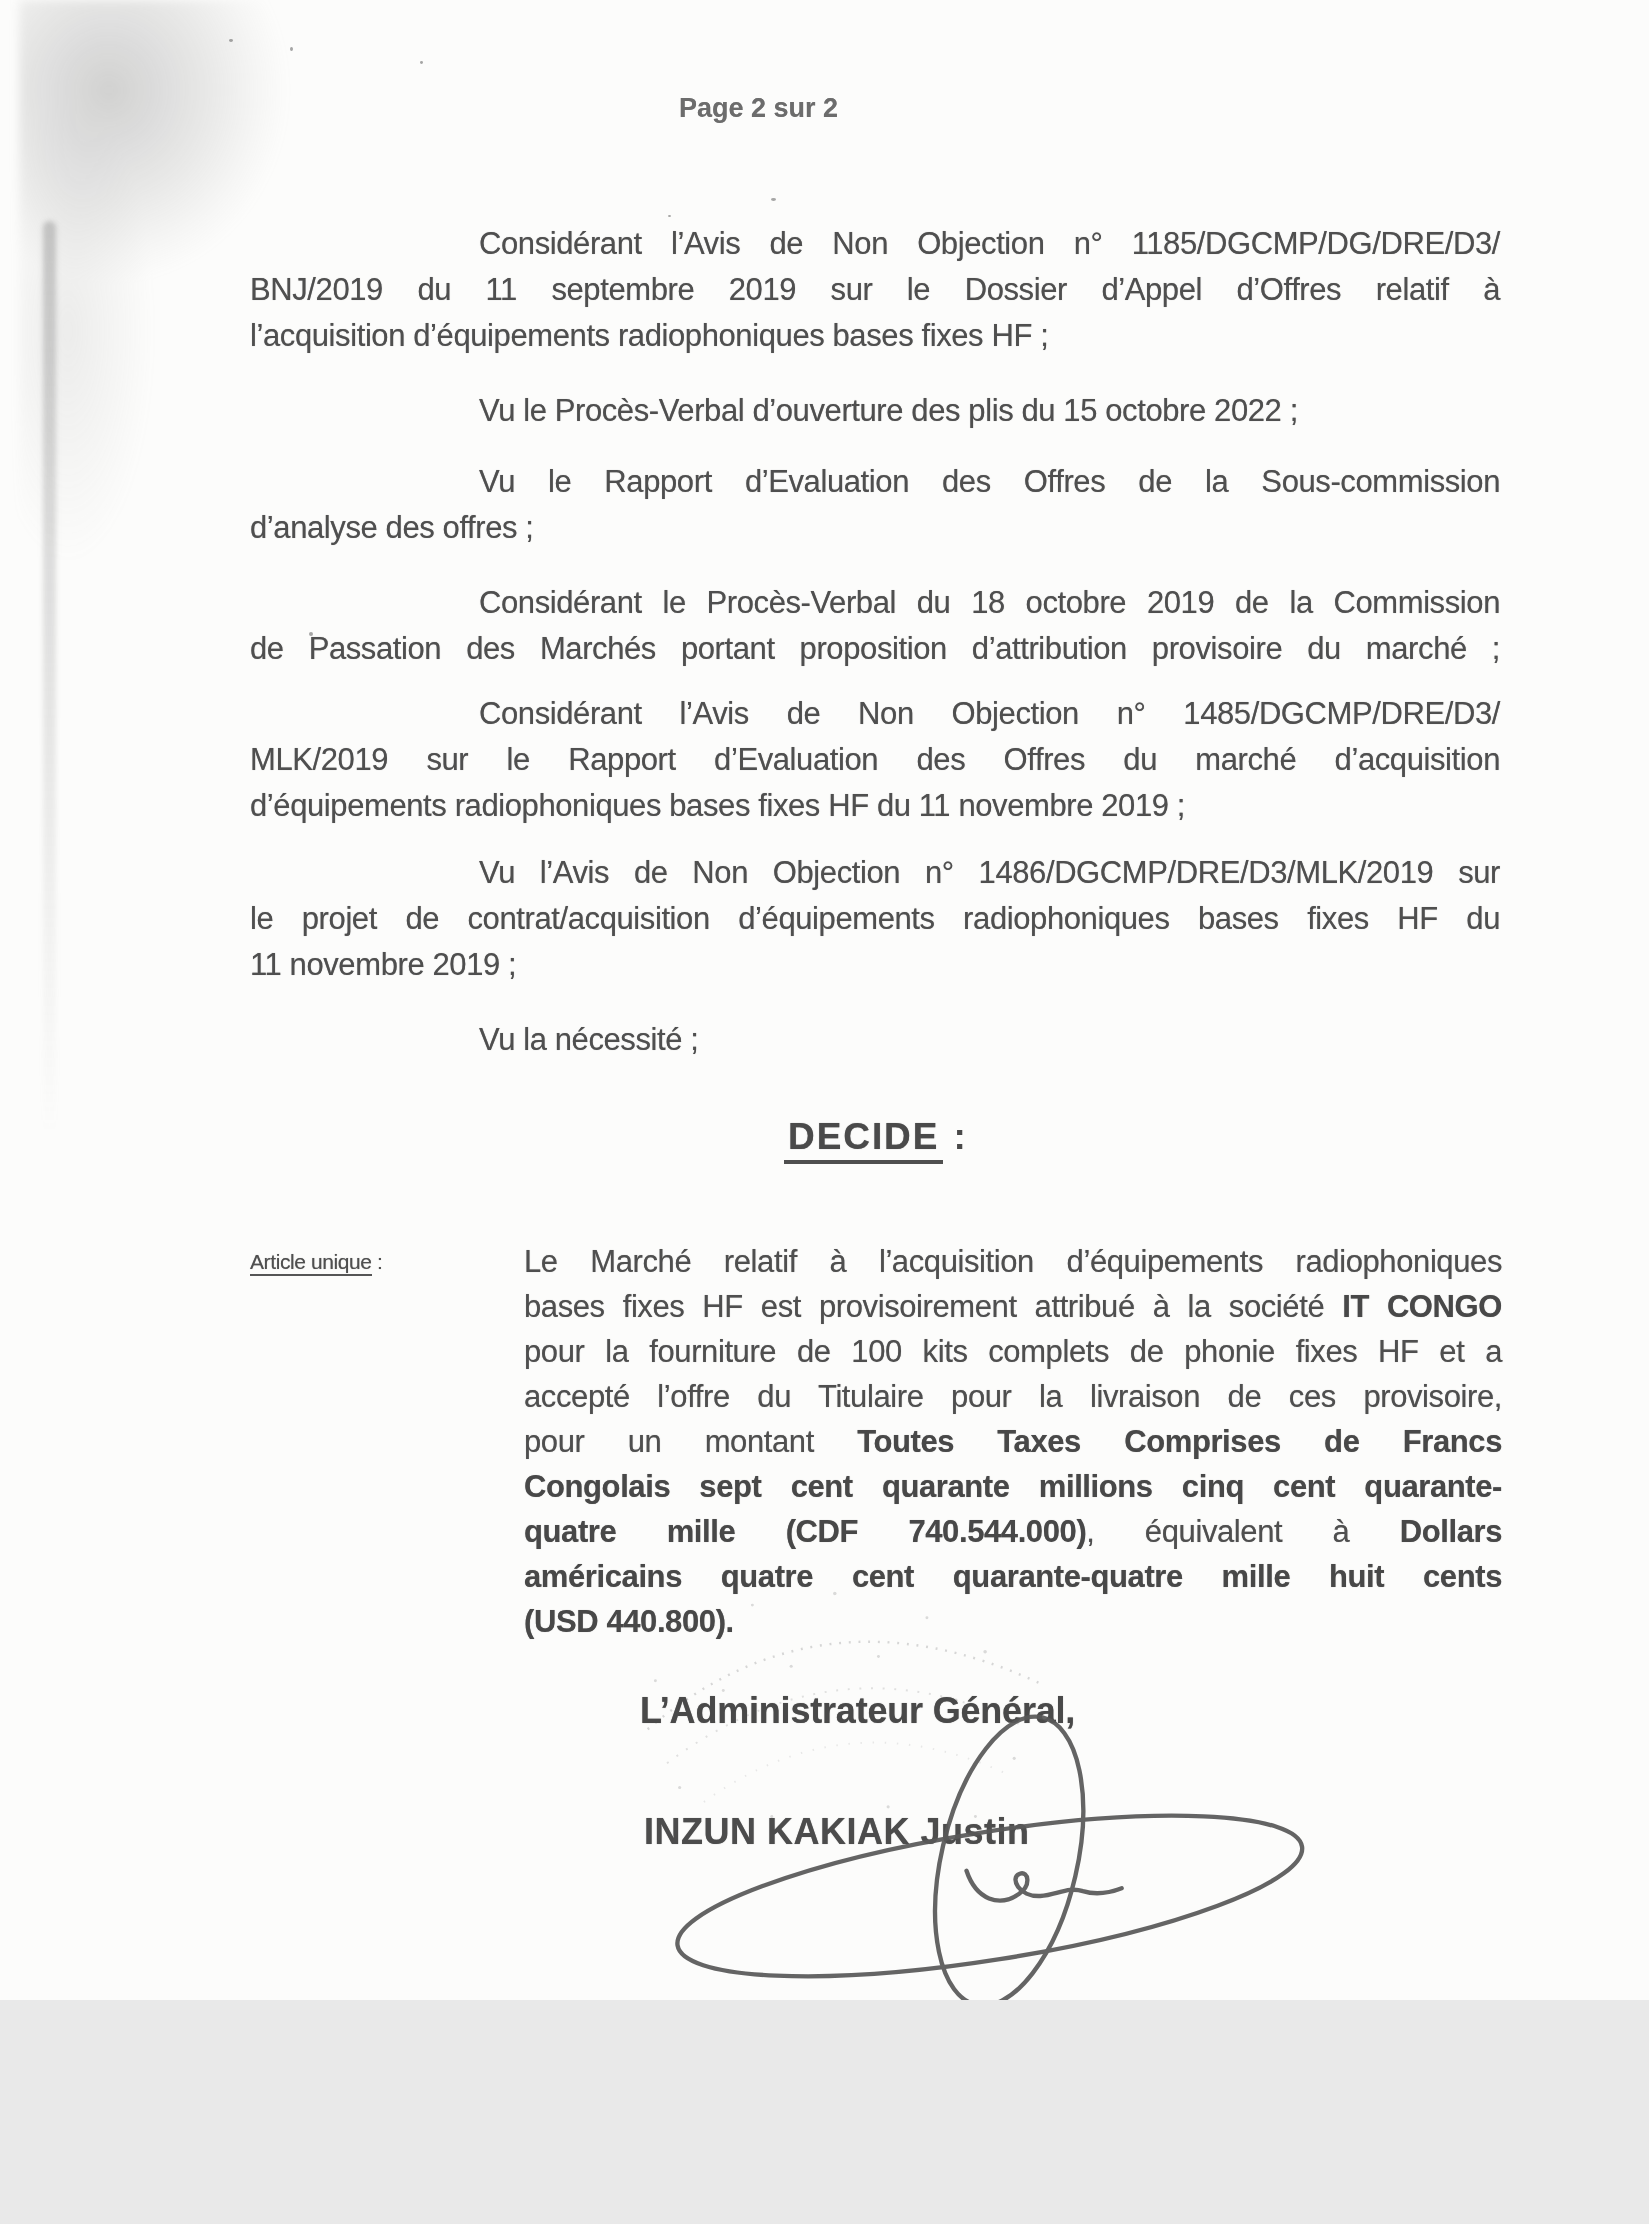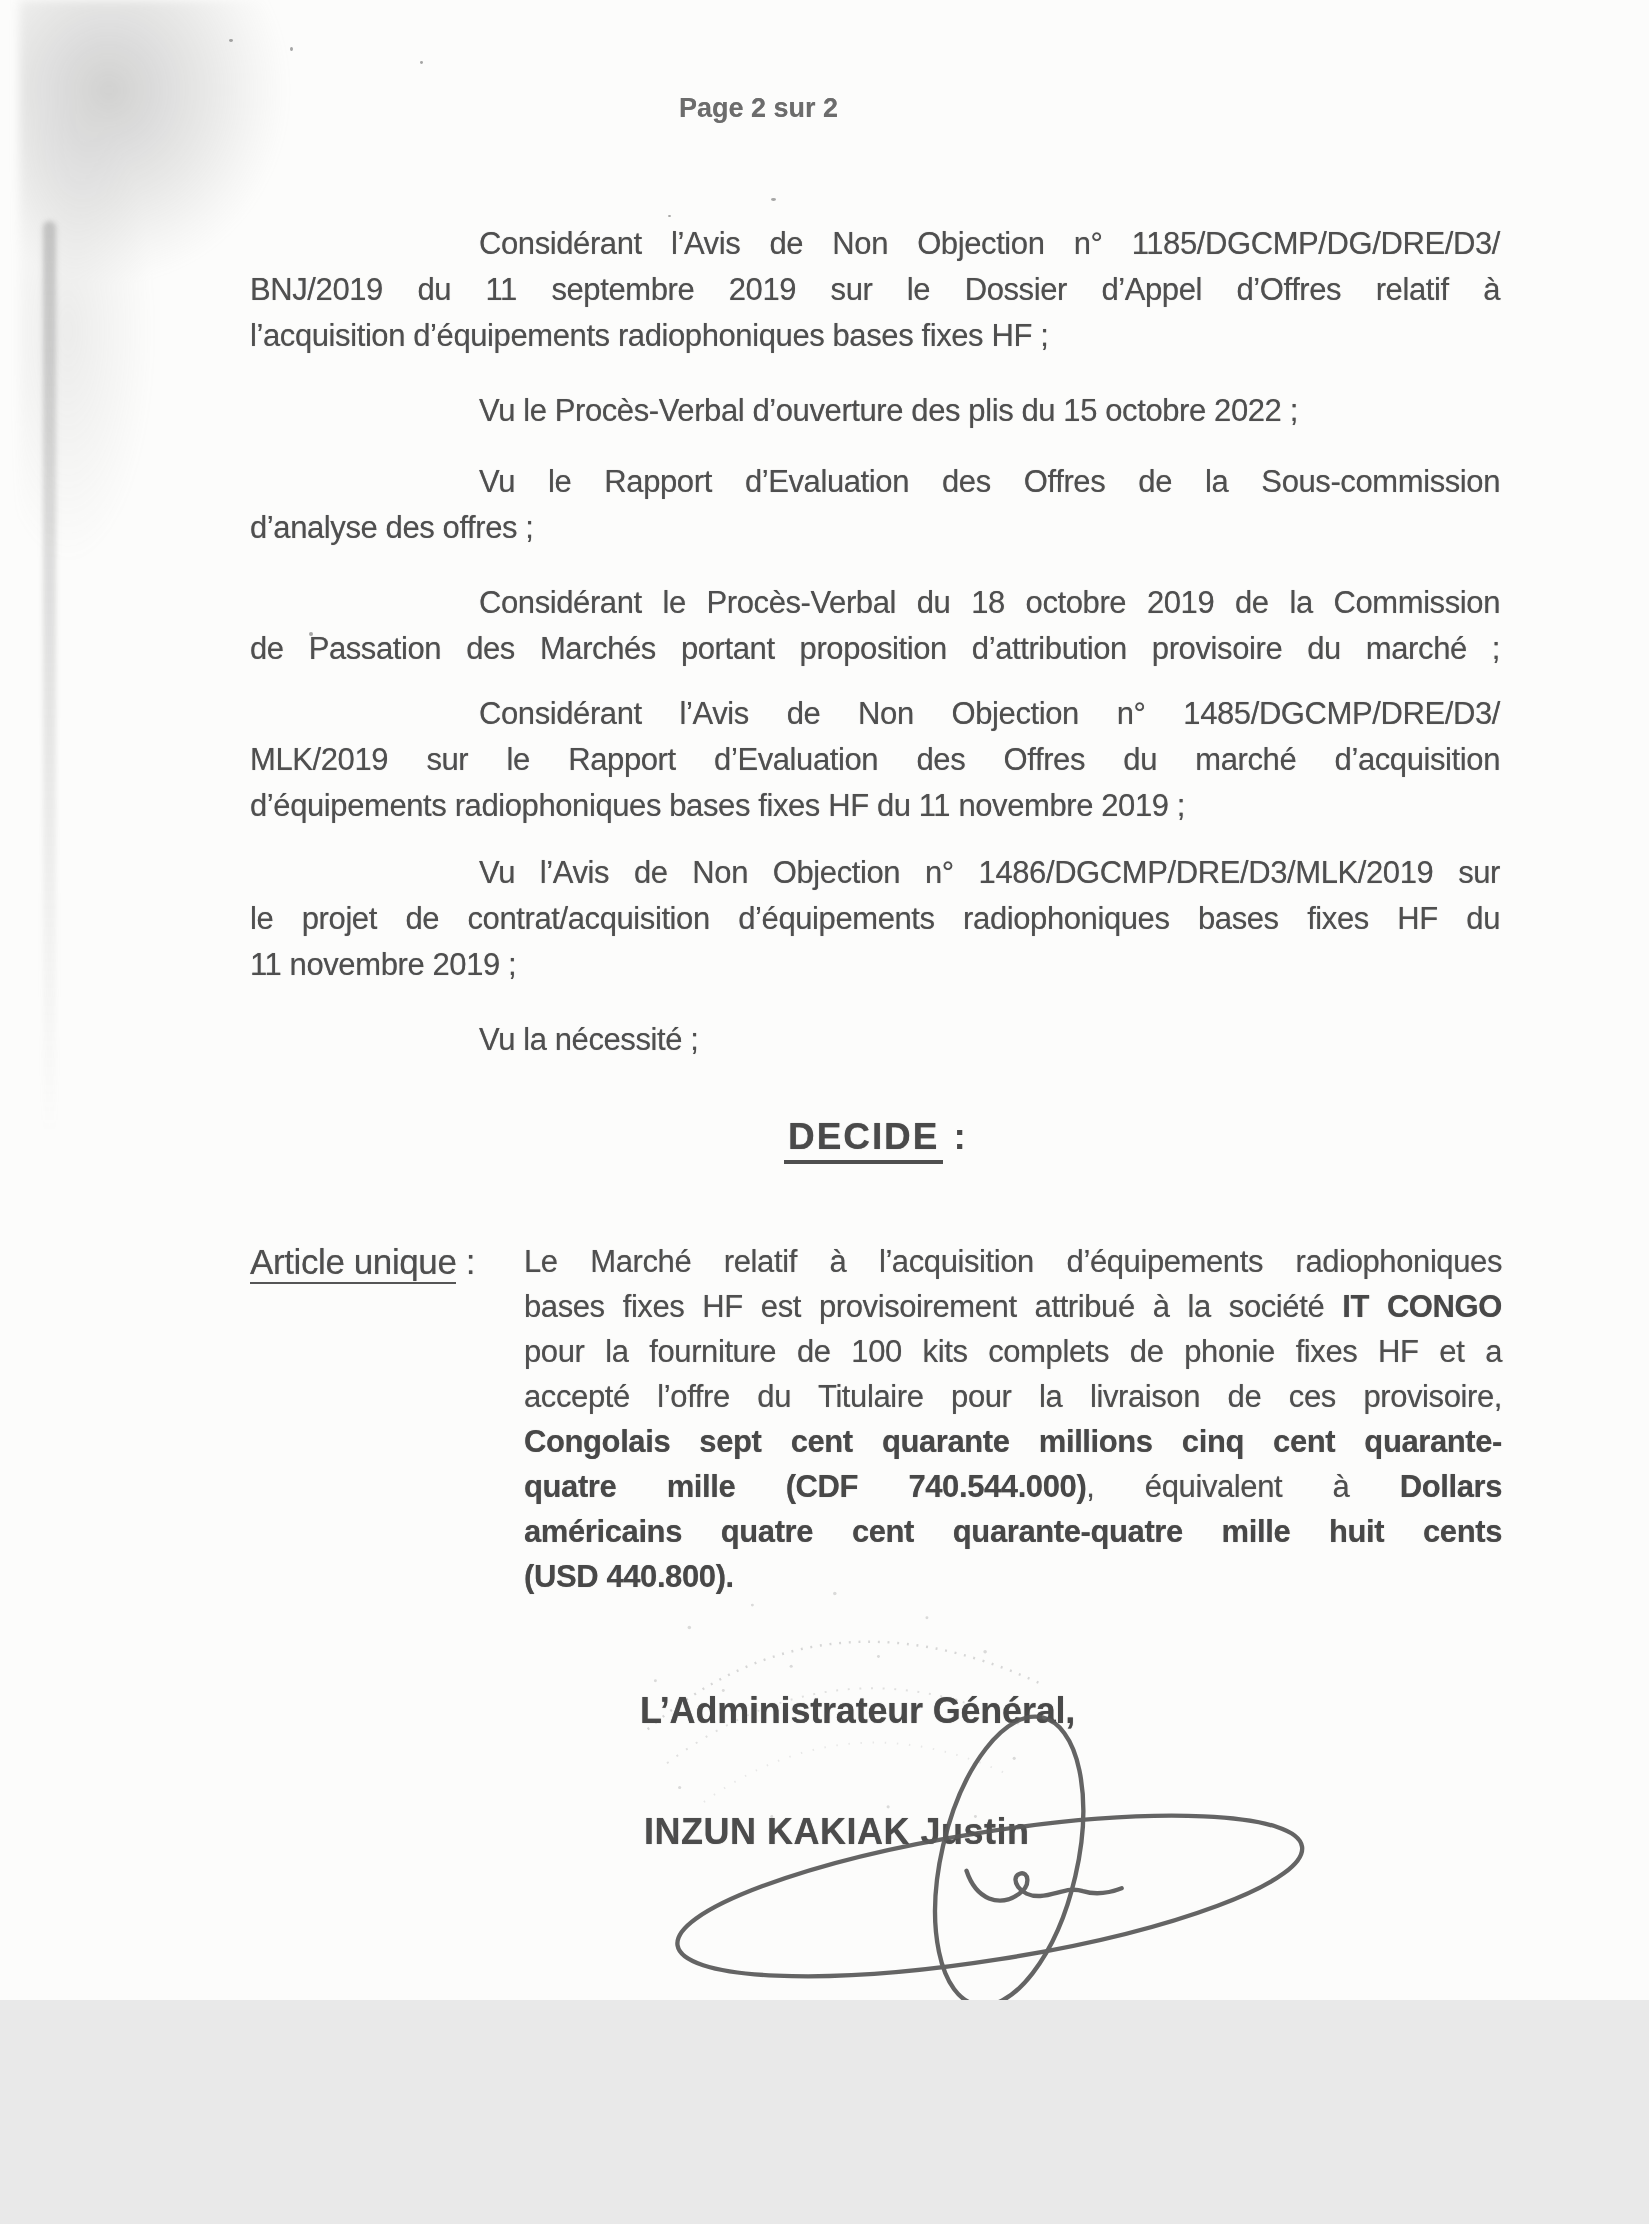--- a/index.html
+++ b/index.html
@@ -43,21 +43,21 @@
   }
   .decide-wrap{position:absolute;left:250px;top:1116px;width:1250px;text-align:center;}
   .decide-word{
     display:inline-block;font-size:37px;font-weight:700;color:#4a4a4a;
     letter-spacing:1.9px;border-bottom:4.9px solid #4f4f4f;padding:0 3.9px 1.9px 3.9px;
     text-shadow:0 0 0.8px rgba(74,74,74,.7);
   }
   .decide-colon{font-size:37px;font-weight:700;color:#4a4a4a;}
   .article-label{
     position:absolute;left:250px;top:1239px;height:45px;line-height:45px;
-    font-size:35px;letter-spacing:-0.4px;white-space:nowrap;
+    font-size:21px;letter-spacing:-0.4px;white-space:nowrap;
     text-shadow:0 0 0.7px rgba(79,79,79,.65);
   }
   .article-label .ul{border-bottom:2.9px solid #565656;padding-bottom:1px;}
   .article-body{position:absolute;left:524px;top:1239px;width:978px;}
   .article-body .tline{height:45px;line-height:45px;}
   .sig-title{
     position:absolute;left:640px;top:1690px;
     font-size:36px;font-weight:700;color:#494949;
     letter-spacing:-0.2px;text-shadow:0 0 0.8px rgba(73,73,73,.7);text-align:right;
   }
@@ -128,20 +128,21 @@
 
   <div class="article-label">
     <span class="ul">Article unique</span><span> :</span>
   </div>
 
   <div class="article-body">
     <div class="tline jl"><span>Le Marché relatif à l’acquisition d’équipements radiophoniques</span></div>
     <div class="tline jl"><span>bases fixes HF est provisoirement attribué à la société </span><span class="b">IT CONGO</span></div>
     <div class="tline jl"><span>pour la fourniture de 100 kits complets de phonie fixes HF et a</span></div>
     <div class="tline jl"><span>accepté l’offre du Titulaire pour la livraison de ces provisoire,</span></div>
+    <div class="tline jl"><span>pour un montant </span><span class="b">Toutes Taxes Comprises de Francs</span></div>
     <div class="tline jl"><span class="b">Congolais sept cent quarante millions cinq cent quarante-</span></div>
     <div class="tline jl"><span class="b">quatre mille (CDF 740.544.000)</span><span>, équivalent à </span><span class="b">Dollars</span></div>
     <div class="tline jl"><span class="b">américains quatre cent quarante-quatre mille huit cents</span></div>
     <div class="tline"><span class="b">(USD 440.800).</span></div>
   </div>
 
   <svg class="stamp-svg" width="417" height="262" viewBox="0 0 430 270">
     <path d="M 12 160 Q 190 8 415 112" fill="none" stroke="#bdbdbd" stroke-width="2.5" stroke-dasharray="2 8" opacity="0.8"></path>
     <path d="M 32 195 Q 210 62 402 158" fill="none" stroke="#c6c6c6" stroke-width="2" stroke-dasharray="2 10" opacity="0.7"></path>
     <path d="M 70 235 Q 215 130 380 205" fill="none" stroke="#cfcfcf" stroke-width="2" stroke-dasharray="1.5 11" opacity="0.6"></path>

